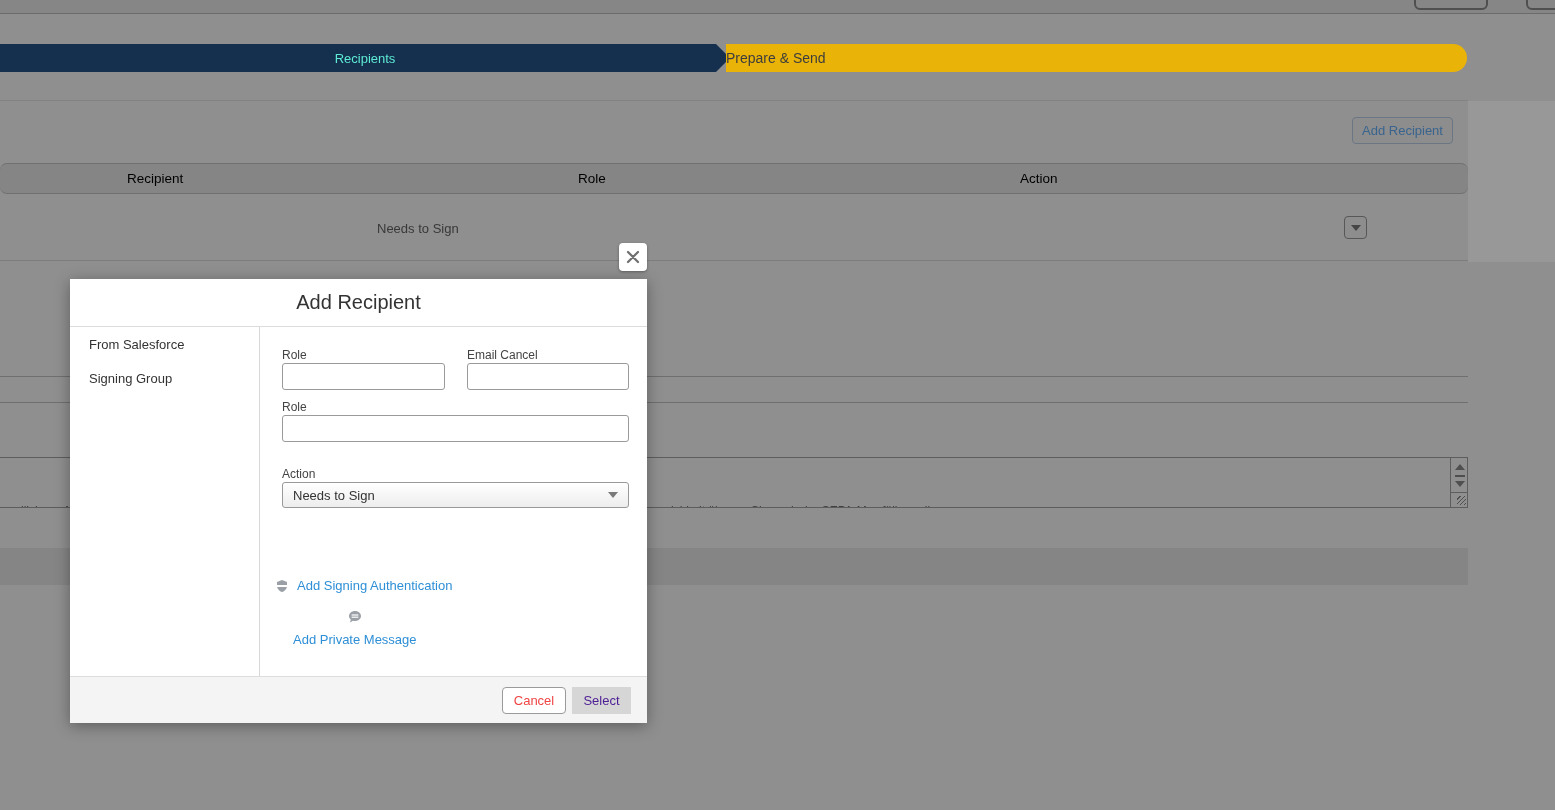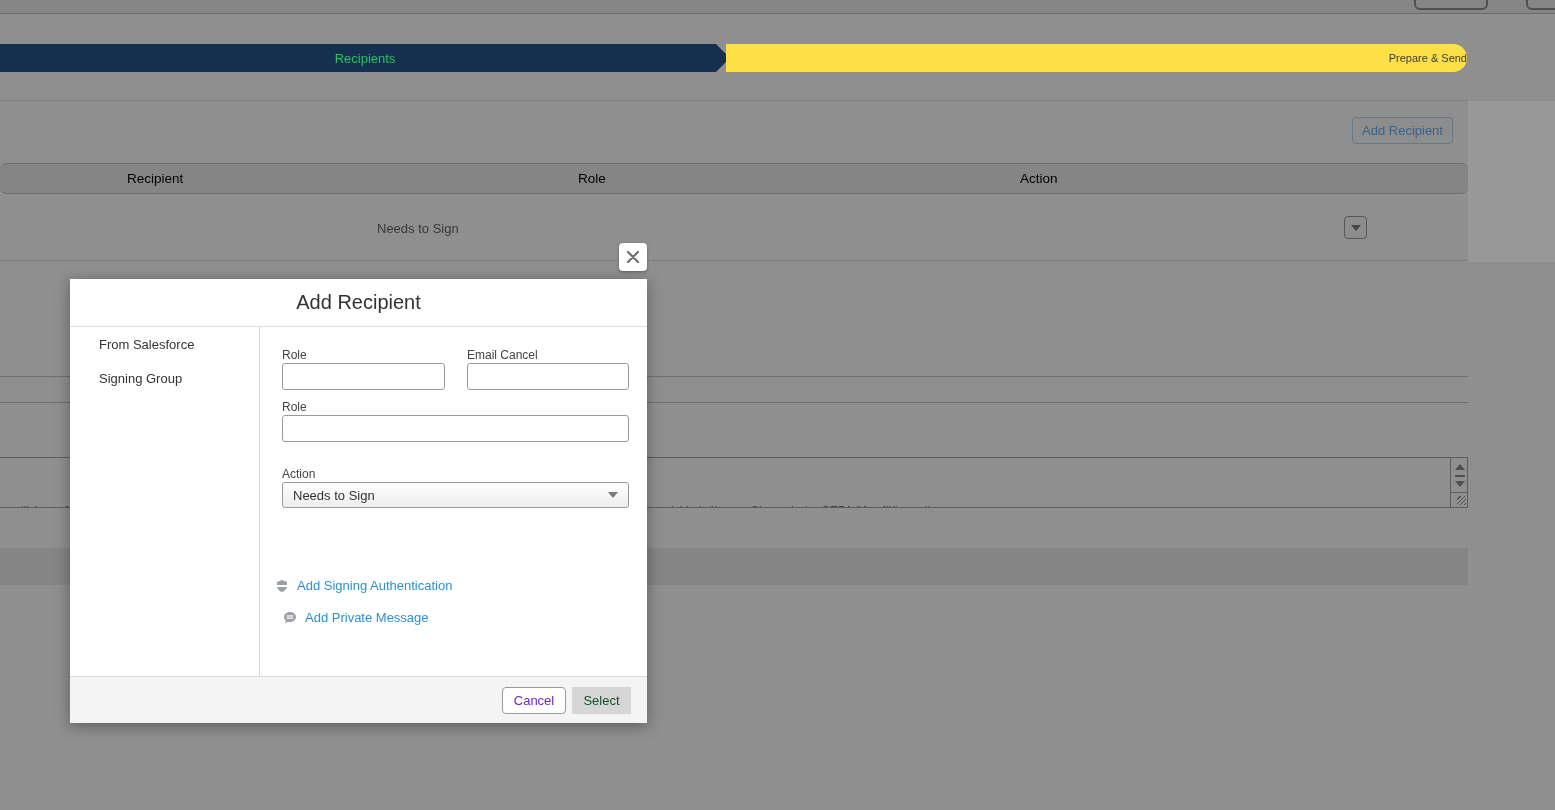--- a/index.html
+++ b/index.html
@@ -10,23 +10,23 @@
 
   
   .top-strip { left:0; top:0; width:1555px; height:14px; background:#868686; border-bottom:1px solid #6b6b6b; overflow:hidden; }
   .clipped-btn { position:absolute; top:-28px; height:38px; border:2px solid #4f4f4f; border-radius:6px; }
   .clipped-btn.b1 { left:1414px; width:74px; }
   .clipped-btn.b2 { left:1526px; width:70px; }
 
   .progress-row { left:0; top:44px; width:1468px; height:28px; }
   .step-active { position:absolute; left:0; top:0; width:730px; height:28px; background:#14304e;
     clip-path:polygon(0 0, calc(100% - 14px) 0, 100% 50%, calc(100% - 14px) 100%, 0 100%);
-    color:#22c55e; font-size:13px; display:flex; align-items:center; justify-content:center; }
-  .step-inactive { position:absolute; left:726px; top:0; width:741px; height:28px; background:#fde047;
-    border-radius:0 14px 14px 0; color:#3d3d3d; font-size:11px; display:flex; align-items:center; justify-content:flex-end; }
+    color:#5eead4; font-size:13px; display:flex; align-items:center; justify-content:center; }
+  .step-inactive { position:absolute; left:726px; top:0; width:741px; height:28px; background:#eab308;
+    border-radius:0 14px 14px 0; color:#3d3d3d; font-size:14px; display:flex; align-items:center; justify-content:flex-start; }
 
   .content-top-line { left:0; top:100px; width:1468px; height:1px; background:#828282; }
   .add-recipient-btn { left:1352px; top:117px; width:101px; height:27px; background:#8d8d8d;
     border:1px solid #6a7683; border-radius:4px; color:#39648e; font-size:13px;
     display:flex; align-items:center; justify-content:center; cursor:pointer; }
 
   .table-header { left:0; top:163px; width:1468px; height:31px; background:#858585;
     border-top:1px solid #707070; border-bottom:1px solid #707070; font-weight:normal; font-size:13.5px; color:#000000;border-radius:7px; }
   .th-recipient { position:absolute; left:127px; top:7px; }
   .th-role { position:absolute; left:578px; top:7px; }
@@ -58,41 +58,41 @@
 
   
   .modal-close { left:619px; top:243px; width:28px; height:28px; background:#ffffff; border-radius:4px;
     box-shadow:0 1px 3px rgba(0,0,0,.35); display:flex; align-items:center; justify-content:center; cursor:pointer; z-index:6; }
   .modal { left:70px; top:279px; width:577px; height:444px; background:#ffffff; z-index:5;
     box-shadow:0 3px 14px rgba(0,0,0,.35); }
   .modal-header { position:absolute; left:0; top:0; width:100%; height:48px; border-bottom:1px solid #dcdcdc;
     display:flex; align-items:center; justify-content:center; font-size:20px; color:#333333; }
   .modal-body { position:absolute; left:0; top:48px; width:100%; height:349px; }
   .modal-side { position:absolute; left:0; top:0; width:190px; height:349px; border-right:1px solid #d8d8d8; }
-  .side-item { height:34px; display:flex; align-items:center; padding-left:29px; font-size:13px; color:#333333; cursor:pointer; }
+  .side-item { height:34px; display:flex; align-items:center; padding-left:19px; font-size:13px; color:#333333; cursor:pointer; }
   .side-item.selected { background:#e9f5fd; border-top:1px solid #3a6e96; border-bottom:1px solid #3a6e96;
     border-right:1px solid #3a6e96; border-left:4px solid #2b9cd8; padding-left:25px; font-weight:bold; color:#1a1a1a; }
   .modal-form { position:absolute; left:191px; top:0; width:386px; height:349px; }
   .f-label { position:absolute; font-size:12px; color:#444444; }
   .f-input { position:absolute; height:27px; border:1px solid #9a9a9a; border-radius:3px; background:#ffffff; font-size:13px; padding:0 8px; }
   .lbl-name { left:21px; top:21px; } .inp-name { left:21px; top:36px; width:163px; }
   .lbl-email { left:206px; top:21px; } .inp-email { left:206px; top:36px; width:162px; }
   .lbl-role { left:21px; top:73px; } .inp-role { left:21px; top:88px; width:347px; }
   .lbl-action { left:21px; top:140px; }
   .f-select { position:absolute; left:21px; top:155px; width:347px; height:26px; border:1px solid #999999; border-radius:3px;
     background:linear-gradient(#ffffff, #ededed); display:flex; align-items:center; font-size:13px; color:#333333; padding-left:10px; cursor:pointer; }
   .f-select .tri-down { position:absolute; right:10px; border-top-color:#7a7a7a; }
   .m-link { position:absolute; display:flex; align-items:center; gap:8px; font-size:13px; color:#2e8fd6; text-decoration:none; cursor:pointer; }
-  .link-auth { left:14px; top:251px; } .link-msg { left:22px; top:283px; }
+  .link-auth { left:14px; top:251px; } .link-msg { left:32px; top:283px;flex-direction:column; }
   .m-link .ic { display:inline-flex; width:14px; height:14px; }
   .modal-footer { position:absolute; left:0; bottom:0; width:100%; height:47px; background:#f4f4f4; border-top:1px solid #dddddd; }
   .btn-cancel { position:absolute; left:432px; top:10px; width:64px; height:27px; background:#ffffff;
-    border:1px solid #9a9a9a; border-radius:4px; color:#6d28d9; font-size:13px; cursor:pointer; }
+    border:1px solid #9a9a9a; border-radius:4px; color:#ef4444; font-size:13px; cursor:pointer; }
   .btn-select { position:absolute; left:502px; top:10px; width:59px; height:27px; background:#d6d6d6;
-    border:none; border-radius:0; color:#14532d; font-size:13px; }
+    border:none; border-radius:0; color:#4c1d95; font-size:13px; }
 </style>
 </head>
 <body>
 
 <div id="stage">
 
   <div class="abs top-strip">
     <div class="clipped-btn b1"></div>
     <div class="clipped-btn b2"></div>
   </div>

